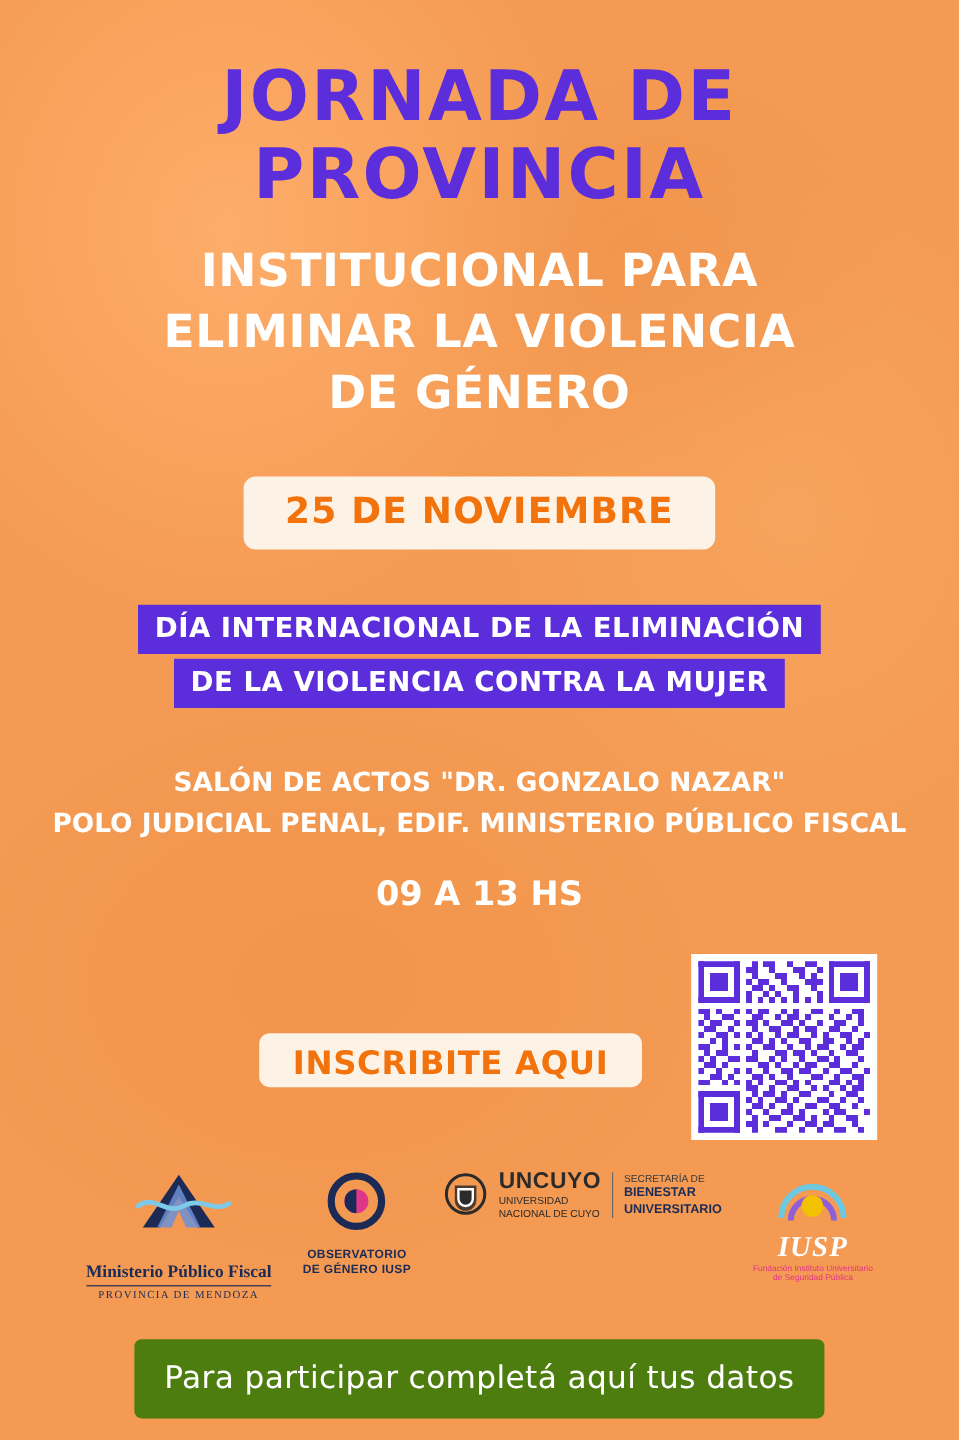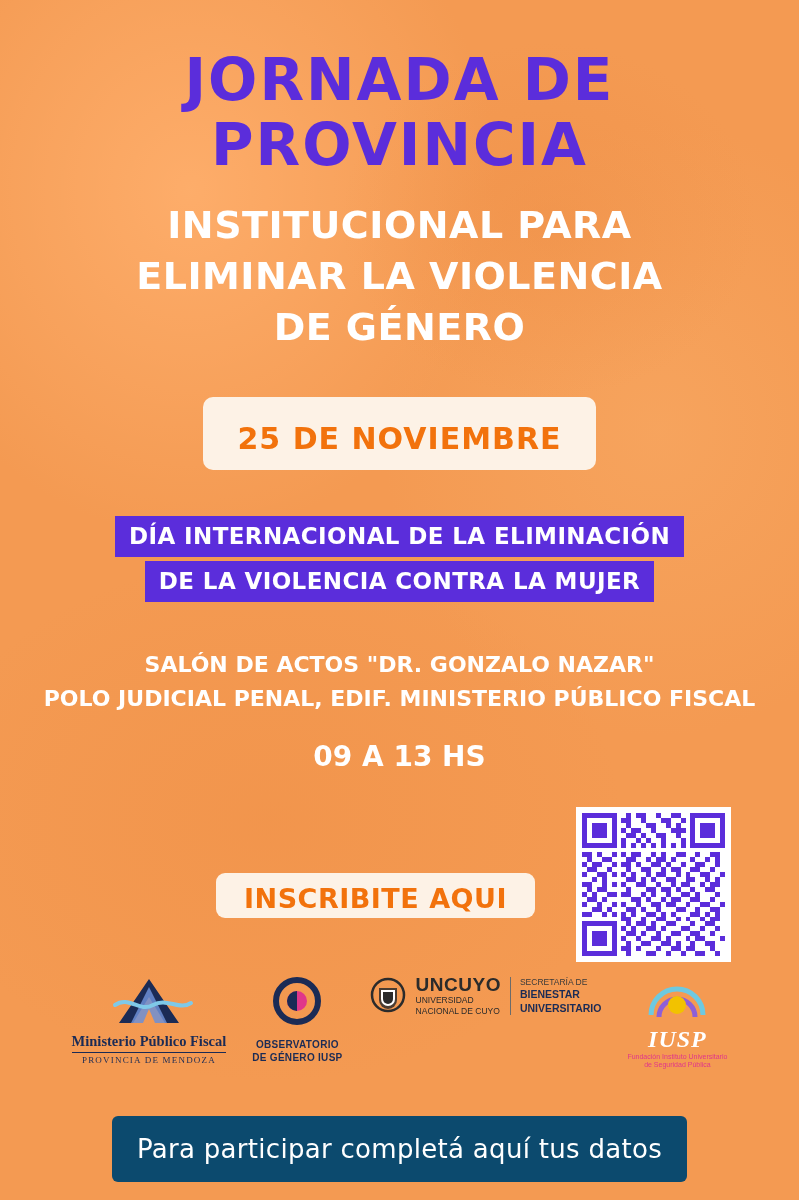--- a/index.html
+++ b/index.html
@@ -78,21 +78,21 @@
     display: flex;
     justify-content: center;
     margin-top: 44px;
   }
   .date-chip {
     background: #fdf2e6;
     color: #f2720c;
     font-weight: 800;
     font-size: 30px;
     letter-spacing: 1px;
-    padding: 24px 34px 14px;
+    padding: 12px 34px 14px;
     border-radius: 10px;
     font-family: "DejaVu Sans", sans-serif;
   }
 
   
   .banner-wrap {
     margin-top: 46px;
     display: flex;
     flex-direction: column;
     align-items: center;
@@ -171,21 +171,21 @@
     gap: 26px;
     padding: 0 40px;
   }
   .logo { text-align: center; }
 
   .mpf-name {
     font-size: 14.5px;
     font-weight: 700;
     color: #1b2b55;
     font-family: "Liberation Serif", serif;
-    margin-top: 2px;
+    margin-top: 20px;
   }
   .mpf-sub {
     font-size: 9px;
     letter-spacing: 1.2px;
     color: #1b2b55;
     font-family: "Liberation Serif", serif;
     border-top: 1px solid #1b2b55;
     padding-top: 2px;
     margin-top: 2px;
   }
@@ -241,21 +241,21 @@
     margin-top: 2px;
   }
 
   
   .footer {
     position: absolute;
     left: 112px;
     right: 112px;
     bottom: 18px;
     height: 66px;
-    background: #0c4a6e;
+    background: #4d7c0f;
     border-radius: 6px;
     display: flex;
     align-items: center;
     justify-content: center;
     cursor: pointer;
   }
   .footer-text {
     color: #ffffff;
     font-size: 26px;
     font-family: "DejaVu Sans", sans-serif;

